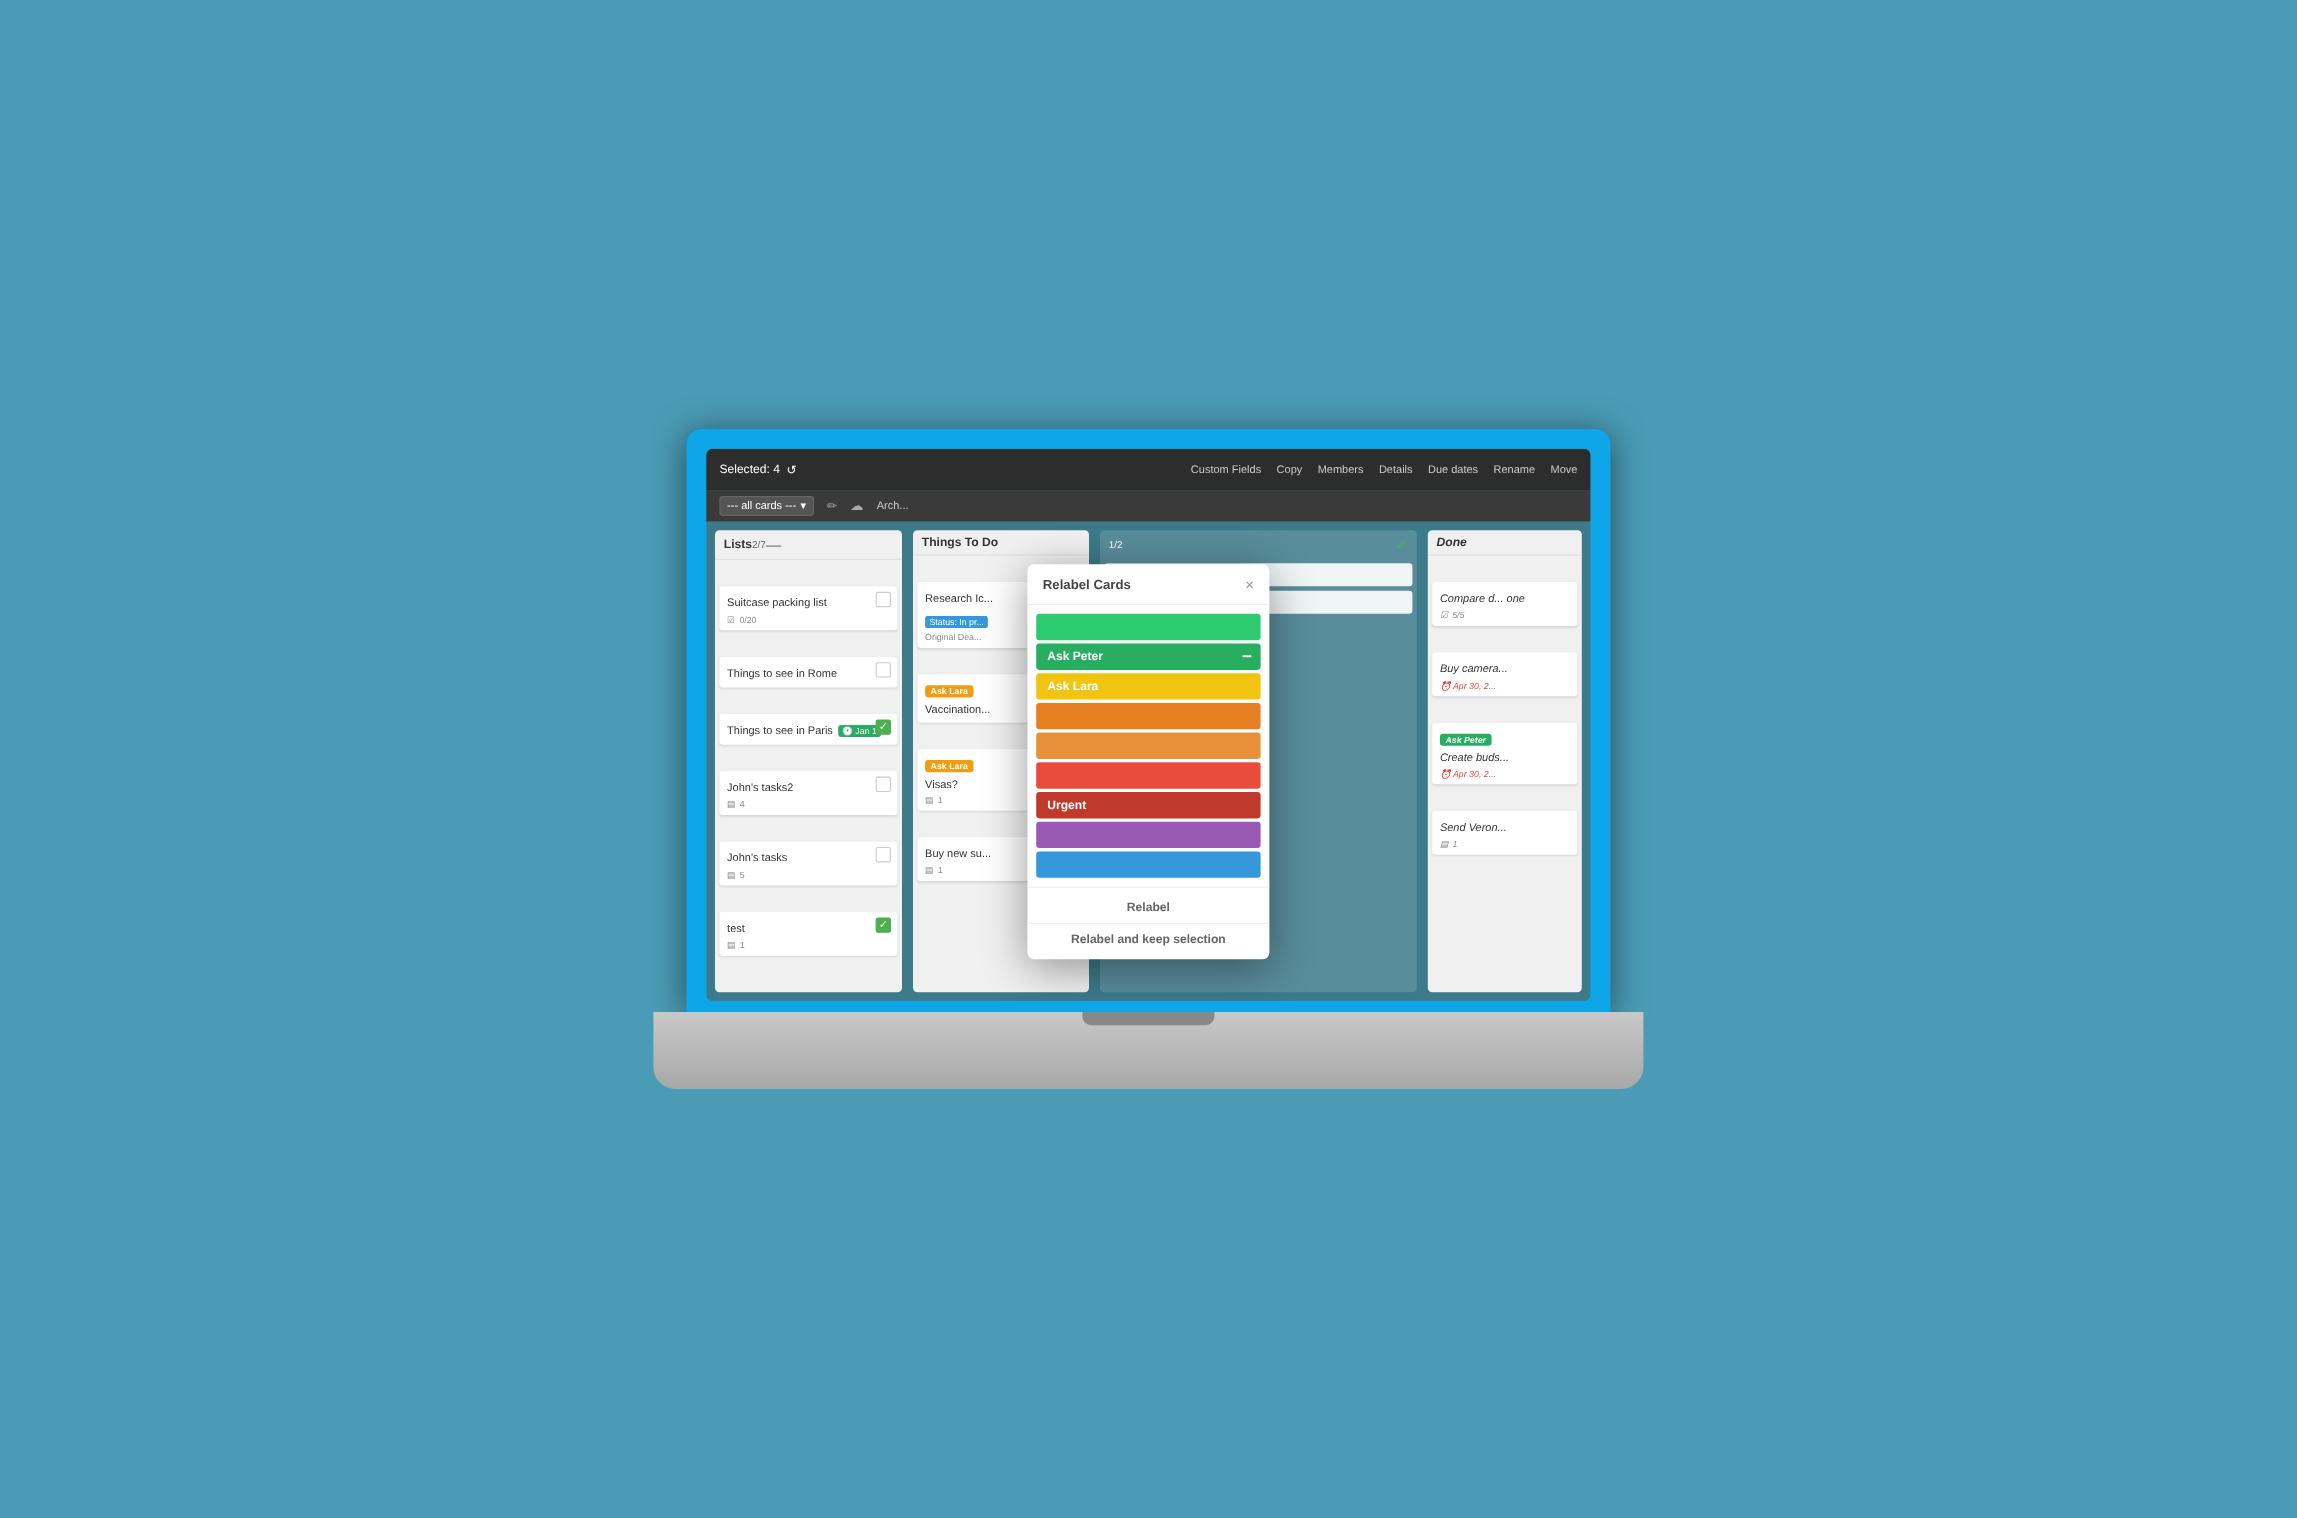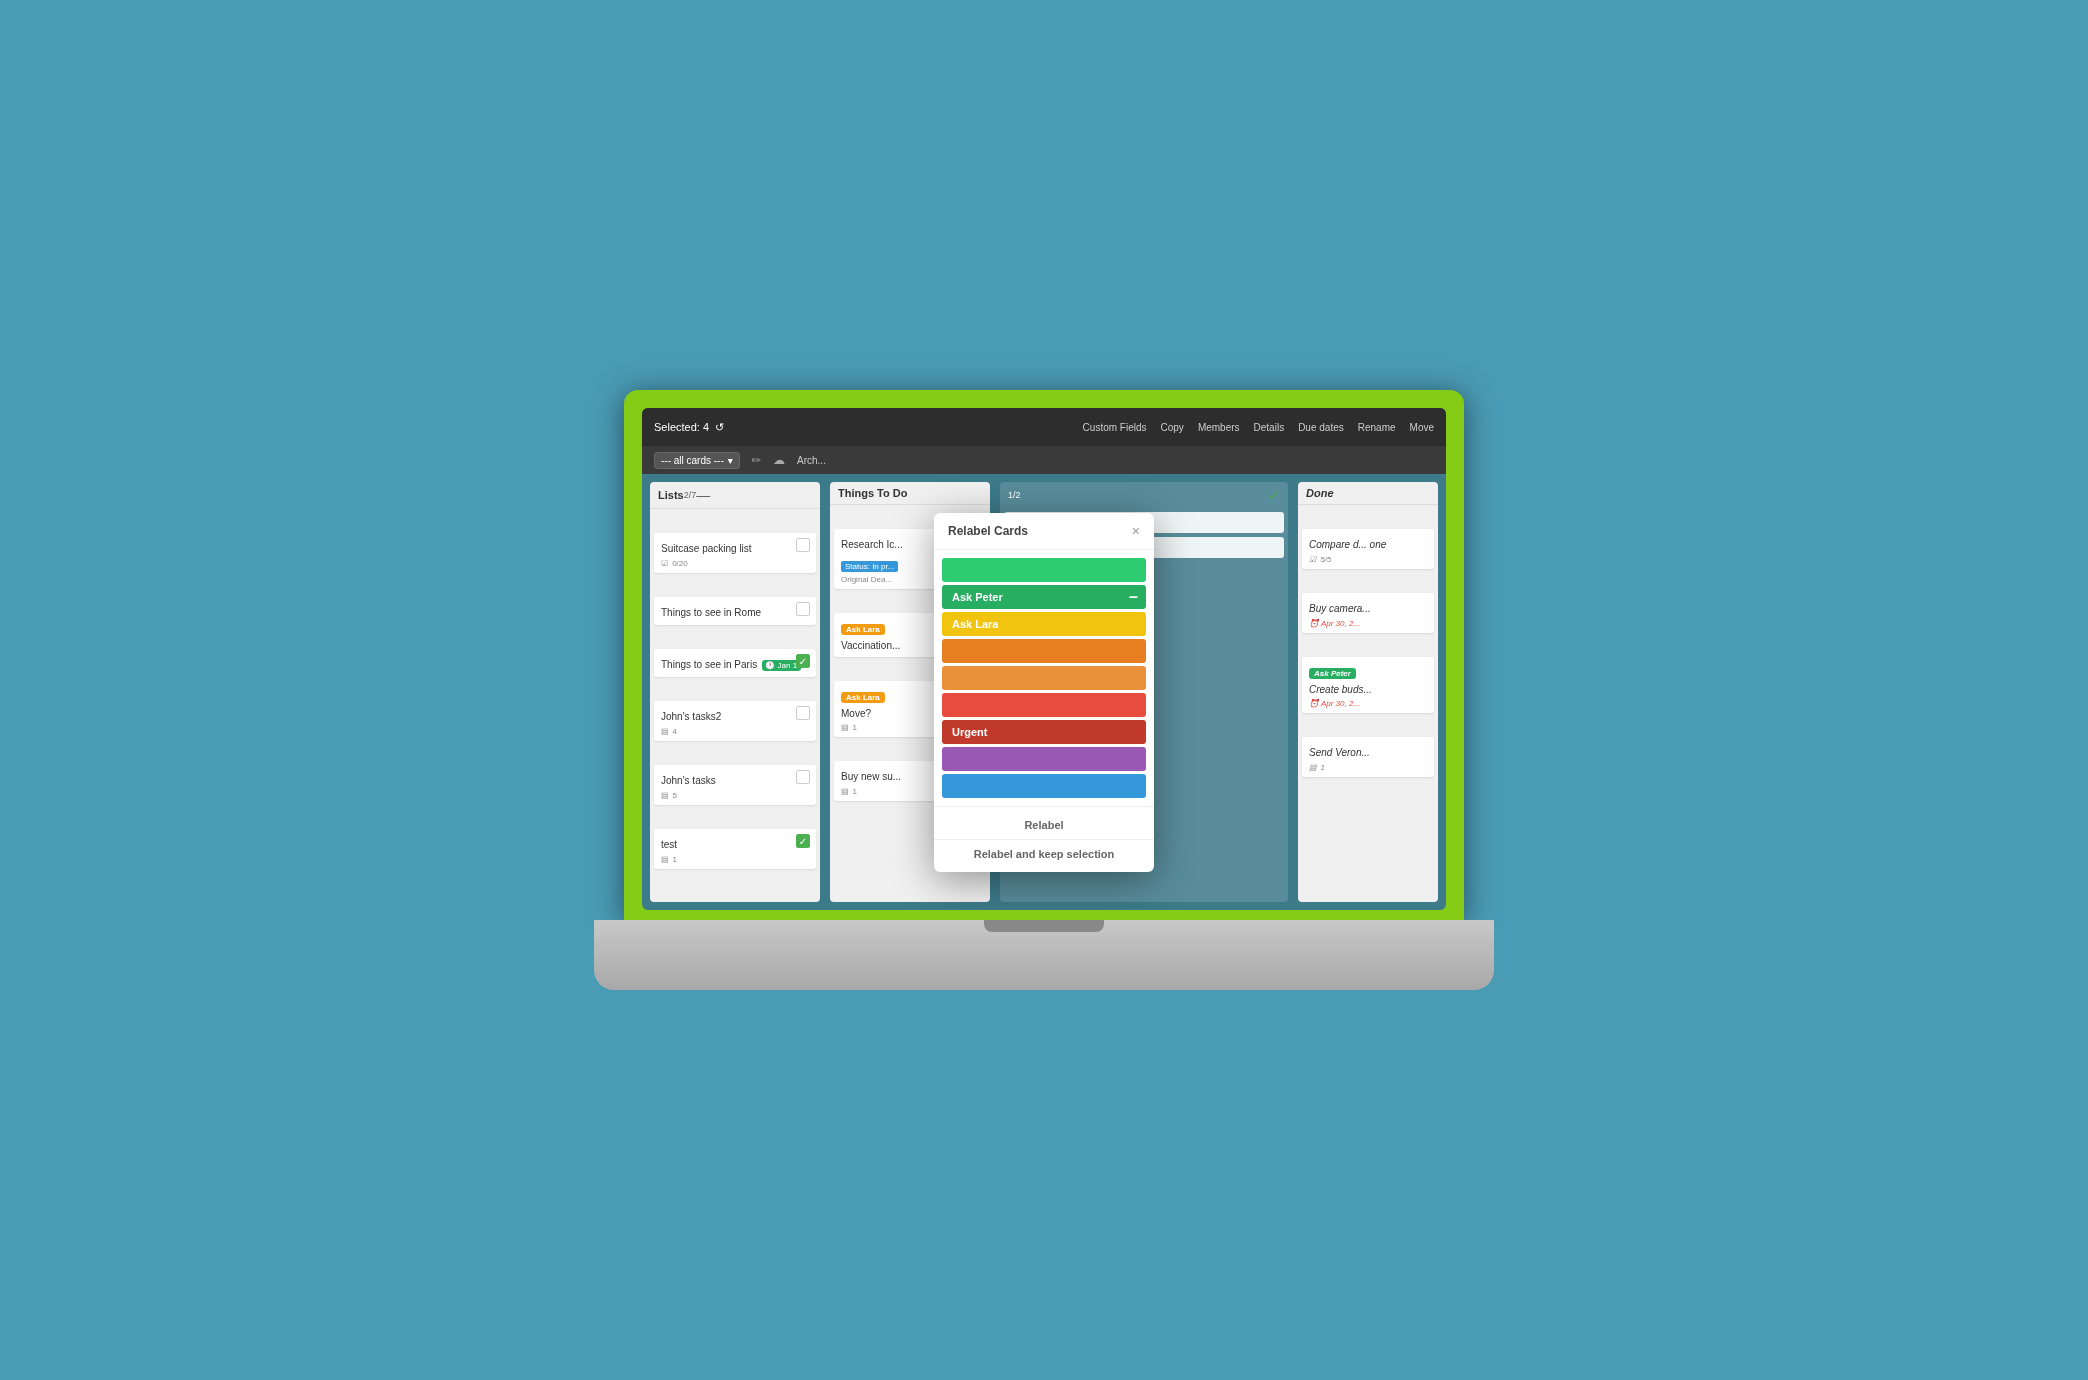--- a/index.html
+++ b/index.html
@@ -16,21 +16,21 @@
       position: relative;
       width: 900px;
       height: 600px;
     }
 
     .laptop-screen-bezel {
       position: absolute;
       top: 0; left: 30px;
       width: 840px;
       height: 530px;
-      background: #84cc16;
+      background: #0ea5e9;
       border-radius: 14px 14px 0 0;
       padding: 18px 18px 10px 18px;
       box-shadow: 0 4px 30px rgba(0,0,0,0.5);
     }
 
     .laptop-screen {
       width: 100%;
       height: 100%;
       background: #3d7a8a;
       border-radius: 6px;
@@ -576,21 +576,21 @@
                 <div style="font-size:8px; color:#888; margin-top:2px;">Original Dea...</div>
               </div>
 
               <div class="card">
                 <span class="badge badge-orange">Ask Lara</span>
                 <div class="card-title" style="margin-top:3px;">Vaccination...</div>
               </div>
 
               <div class="card">
                 <span class="badge badge-orange">Ask Lara</span>
-                <div class="card-title" style="margin-top:3px;">Move?</div>
+                <div class="card-title" style="margin-top:3px;">Visas?</div>
                 <div class="card-meta">
                   <span class="card-meta-icon">▤</span>
                   <span class="card-meta-text">1</span>
                 </div>
               </div>
 
               <div class="card">
                 <span class="card-title">Buy new su...</span>
                 <div class="card-meta">
                   <span class="card-meta-icon">▤</span>

